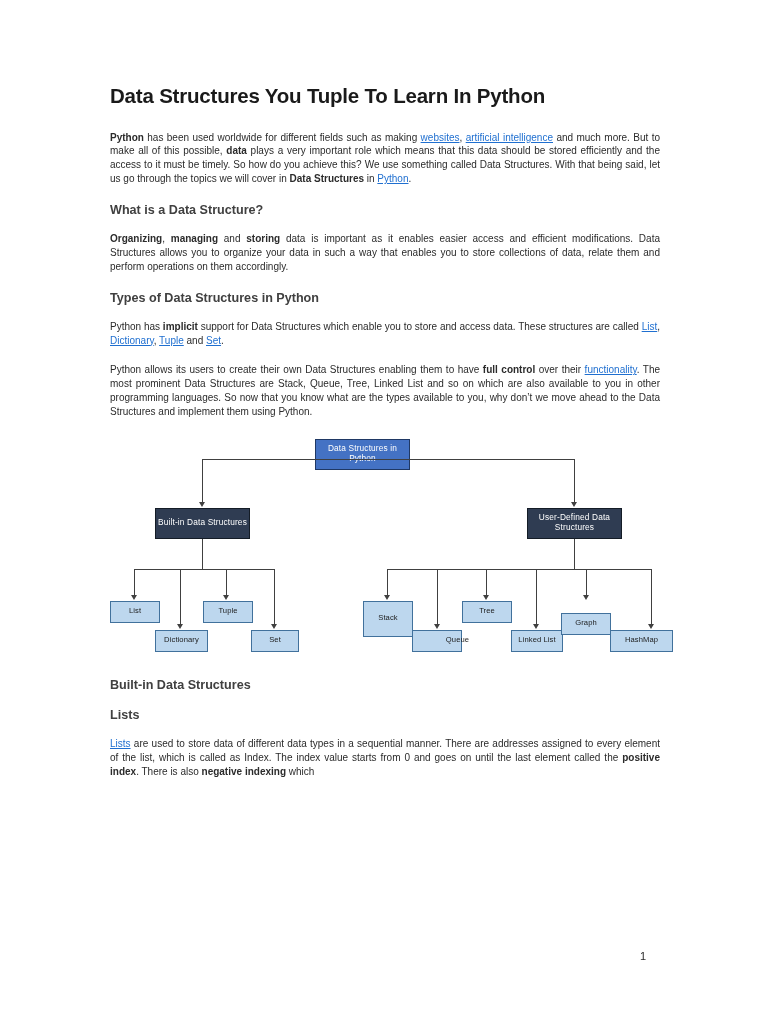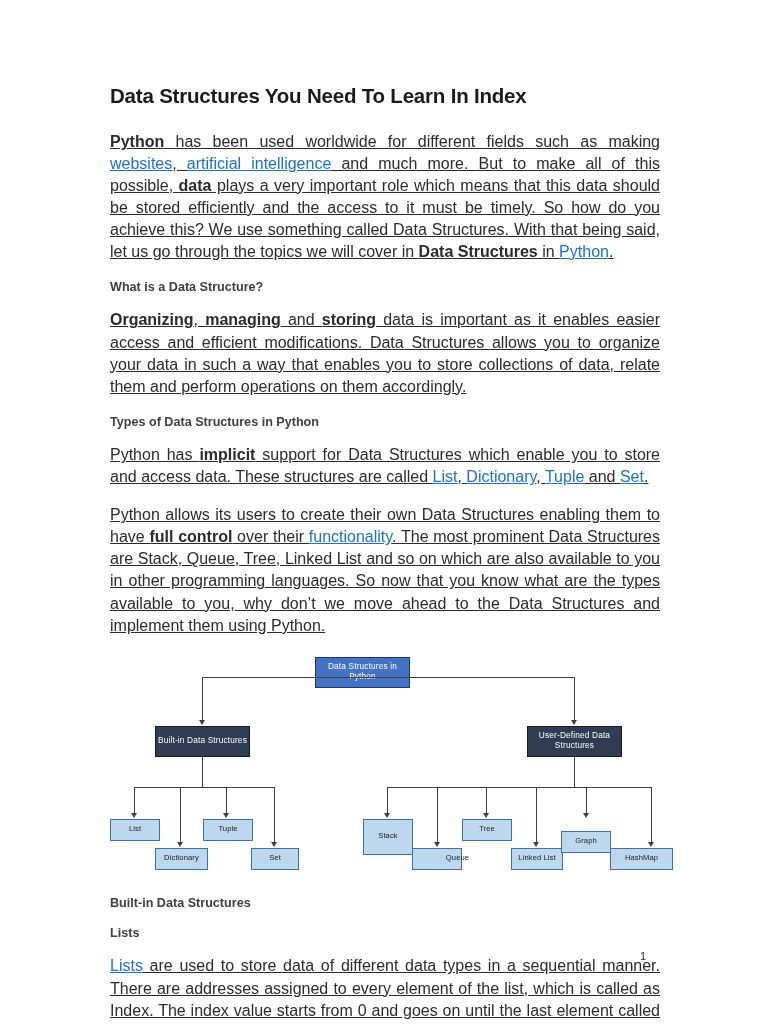--- a/index.html
+++ b/index.html
@@ -37,26 +37,25 @@
     line-height: 1.2;
   }
   h2.sec-head {
     font-size: 12.6px;
     font-weight: bold;
     margin: 0 0 14px 0;
     color: #404040;
     line-height: 1.3;
   }
   p.body-text {
-    font-size: 16px;
+    font-size: 10px;
     line-height: 1.38;
     margin: 0 0 16px 0;
     color: #2b2b2b;
     text-align: justify;
-    text-decoration: underline;
   }
   p.body-text.last {
     margin-bottom: 0;
   }
   .b { font-weight: bold; }
   a.lnk {
     color: #1f6fd0;
     text-decoration: underline;
   }
 
@@ -117,21 +116,21 @@
     font-size: 11px;
     color: #2b2b2b;
   }
 </style>
 </head>
 <body>
 
 <div class="page">
   <div class="content">
 
-    <h1 class="doc-title">Data Structures You Need To Learn In Index</h1>
+    <h1 class="doc-title">Data Structures You Tuple To Learn In Python</h1>
 
     <p class="body-text"><span class="b">Python</span><span> has been used worldwide for different fields such as making </span><a class="lnk" href="#">websites</a><span>, </span><a class="lnk" href="#">artificial intelligence</a><span> and much more. But to make all of this possible, </span><span class="b">data</span><span> plays a very important role which means that this data should be stored efficiently and the access to it must be timely. So how do you achieve this? We use something called Data Structures. With that being said, let us go through the topics we will cover in </span><span class="b">Data Structures</span><span> in </span><a class="lnk" href="#">Python</a><span>.</span></p>
 
     <h2 class="sec-head">What is a Data Structure?</h2>
 
     <p class="body-text"><span class="b">Organizing</span><span>, </span><span class="b">managing</span><span> and </span><span class="b">storing</span><span> data is important as it enables easier access and efficient modifications. Data Structures allows you to organize your data in such a way that enables you to store collections of data, relate them and perform operations on them accordingly.</span></p>
 
     <h2 class="sec-head">Types of Data Structures in Python</h2>
 
     <p class="body-text"><span>Python has </span><span class="b">implicit</span><span> support for Data Structures which enable you to store and access data. These structures are called </span><a class="lnk" href="#">List</a><span>, </span><a class="lnk" href="#">Dictionary</a><span>, </span><a class="lnk" href="#">Tuple</a><span> and </span><a class="lnk" href="#">Set</a><span>.</span></p>

